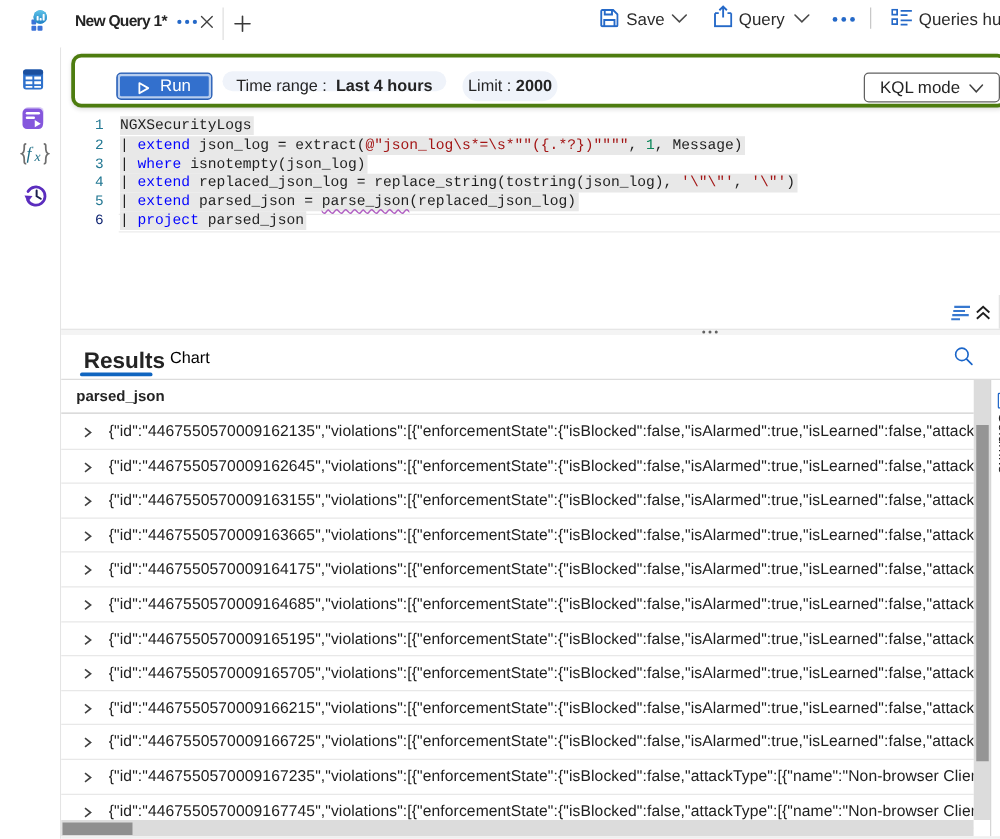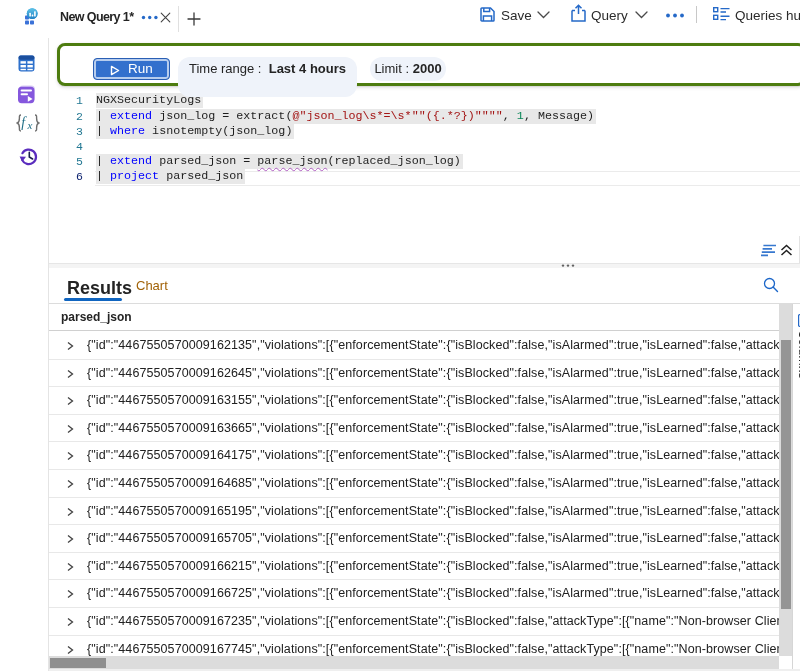--- a/index.html
+++ b/index.html
@@ -34,21 +34,21 @@
 .lnum { position:absolute; width:16px; text-align:right; font-family:"Liberation Mono", monospace;
   font-size:11.5px; line-height:15.1px; color:#237893; left:18px; }
 .kw { color:#0000ff;margin-top:33px; } .str { color:#a31515; } .num { color:#098658; }
 #squig { text-decoration:underline wavy #b05ec2 1px; text-underline-offset:2.5px; text-decoration-skip-ink:none; }
 
 #splitter { top:263px; left:37px; width:763px; height:5px; background:#f4f4f4; border-top:1px solid #e6e6e6; }
 
 #results { top:268px; left:37px; width:763px; height:403px; background:#fff; }
 #tabsrow { position:absolute; top:0; left:0; width:763px; height:36px; border-bottom:1px solid #dcdcdc; }
 #rtab { position:absolute; left:18px; top:10px; font-size:18px; font-weight:bold; color:#242424; }
-#ctab { position:absolute; left:87px; top:10px; font-size:13px; color:#a16207; }
+#ctab { position:absolute; left:87px; top:10px; font-size:13px; color:#000000; }
 #runderline { position:absolute; left:15px; top:30px; width:58px; height:3px; background:#1065c0; border-radius:2px; }
 #grid { position:absolute; top:36px; left:0; width:763px; height:367px; }
 #gheader { position:absolute; top:0; left:0; width:730px; height:27px; border-bottom:1px solid #d0d0d0;
   font-size:12px; font-weight:bold; color:#242424; line-height:27px; padding-left:12px; }
 .grow { position:absolute; left:0; width:730px; height:27.6px; border-bottom:1px solid #e8e8e8;
   font-size:12.5px; letter-spacing:0.09px; color:#212121; line-height:27.6px; white-space:pre; overflow:hidden; }
 .grow .txt { position:absolute; left:38px; top:0; white-space:pre; }
 .chev { position:absolute; left:16px; top:9px; }
 
 #vtrack { position:absolute; left:730px; top:0; width:13px; height:352px; background:#dcdcdc; }
@@ -169,32 +169,38 @@
     <div class="lnum" style="top:55.4px">1</div>
     <div class="lnum" style="top:70.5px">2</div>
     <div class="lnum" style="top:85.6px">3</div>
     <div class="lnum" style="top:100.7px">4</div>
     <div class="lnum" style="top:115.8px">5</div>
     <div class="lnum" style="top:130.9px;color:#0b216f">6</div>
 
     <div class="codeline" style="left:47px;top:55.4px"><span class="hl">NGXSecurityLogs</span></div>
     <div class="codeline" style="left:47px;top:70.5px"><span class="hl">| <span class="kw">extend</span> json_log = extract(<span class="str">@"json_log\s*=\s*""({.*?})""""</span>, <span class="num">1</span>, Message)</span></div>
     <div class="codeline" style="left:47px;top:85.6px"><span class="hl">| <span class="kw">where</span> isnotempty(json_log)</span></div>
+    <div class="codeline" style="left:47px;top:100.7px"><span class="hl">| <span class="kw">extend</span> replaced_json_log = replace_string(tostring(json_log), <span class="str">'\"\"'</span>, <span class="str">'\"'</span>)</span></div>
     <div class="codeline" style="left:47px;top:115.8px"><span class="hl">| <span class="kw">extend</span> parsed_json = <span id="squig">parse_json</span>(replaced_json_log)</span></div>
     <div class="codeline" style="left:47px;top:130.9px"><span class="hl">| <span class="kw">project</span> parsed_json</span></div>
 
     <div id="toolcard">
       <div id="runbtn">
           <svg style="position:absolute;left:16px;top:5.5px" width="10" height="11" viewBox="0 0 10 11">
             <path d="M1.5 1.4 L8.6 5.5 L1.5 9.6 Z" fill="none" stroke="#fff" stroke-width="1.4" stroke-linejoin="round"></path>
           </svg>
           <span style="position:absolute;left:34px;top:0;line-height:20px;">Run</span>
         </div>
-      <div class="pill" style="left:118px;top:11px;width:179px;height:40px;">Time range :&nbsp; <b>Last 4 hours</b></div>
+      <div class="pill" style="left:118px;top:11px;width:179px;height:16px;">Time range :&nbsp; <b>Last 4 hours</b></div>
       <div class="pill" style="left:310px;top:11px;width:76px;height:24px;">Limit : <b>2000</b></div>
+      <div id="kqlmode">KQL mode
+        <svg class="ic" style="position:absolute;right:12px;top:8px" width="12" height="8" viewBox="0 0 12 8">
+          <path d="M1 1 L6 6.5 L11 1" fill="none" stroke="#424242" stroke-width="1.2" stroke-linecap="round"></path>
+        </svg>
+      </div>
     </div>
 
     <svg class="abs ic" style="left:711px;top:206px" width="18" height="13" viewBox="0 0 18 13">
       <path d="M3.4 1.5 H16 M2.6 4.8 H12 M1.8 8.1 H15 M1 11.4 H8" stroke="#3778cf" stroke-width="1.7"></path>
     </svg>
     <svg class="abs ic" style="left:731px;top:206px" width="13" height="13" viewBox="0 0 13 13">
       <path d="M1.5 6 L6.5 1.5 L11.5 6 M1.5 11 L6.5 6.5 L11.5 11" fill="none" stroke="#1f1f1f" stroke-width="1.5"></path>
     </svg>
     <div class="abs" style="left:750px;top:198px;width:1px;height:27px;background:#e3e3e3"></div>
     <div class="abs" style="left:750.5px;top:50px;width:1.5px;height:12px;background:#d9d9d9"></div>

